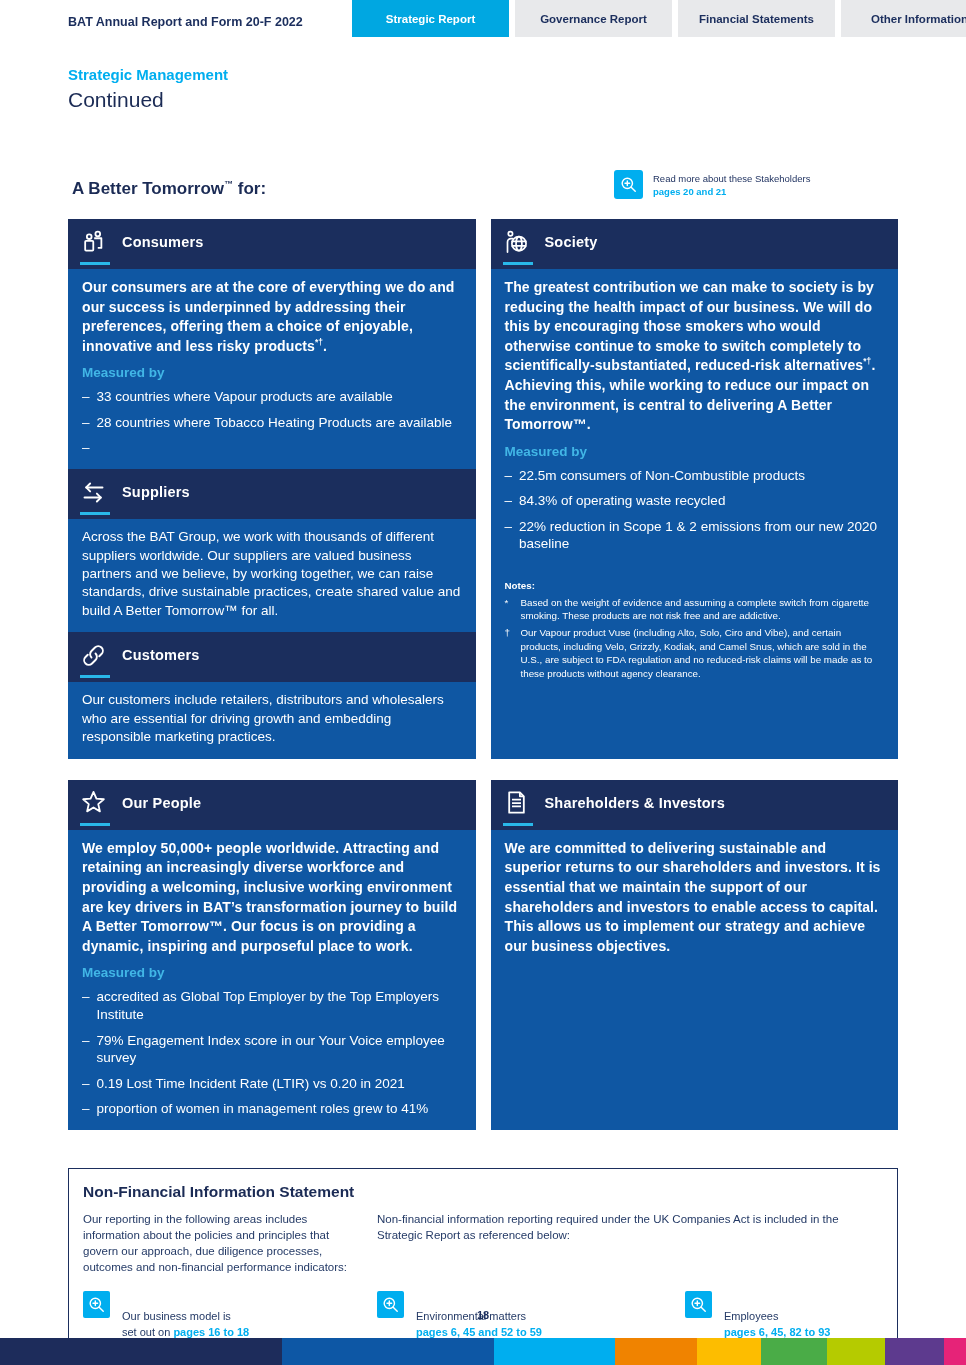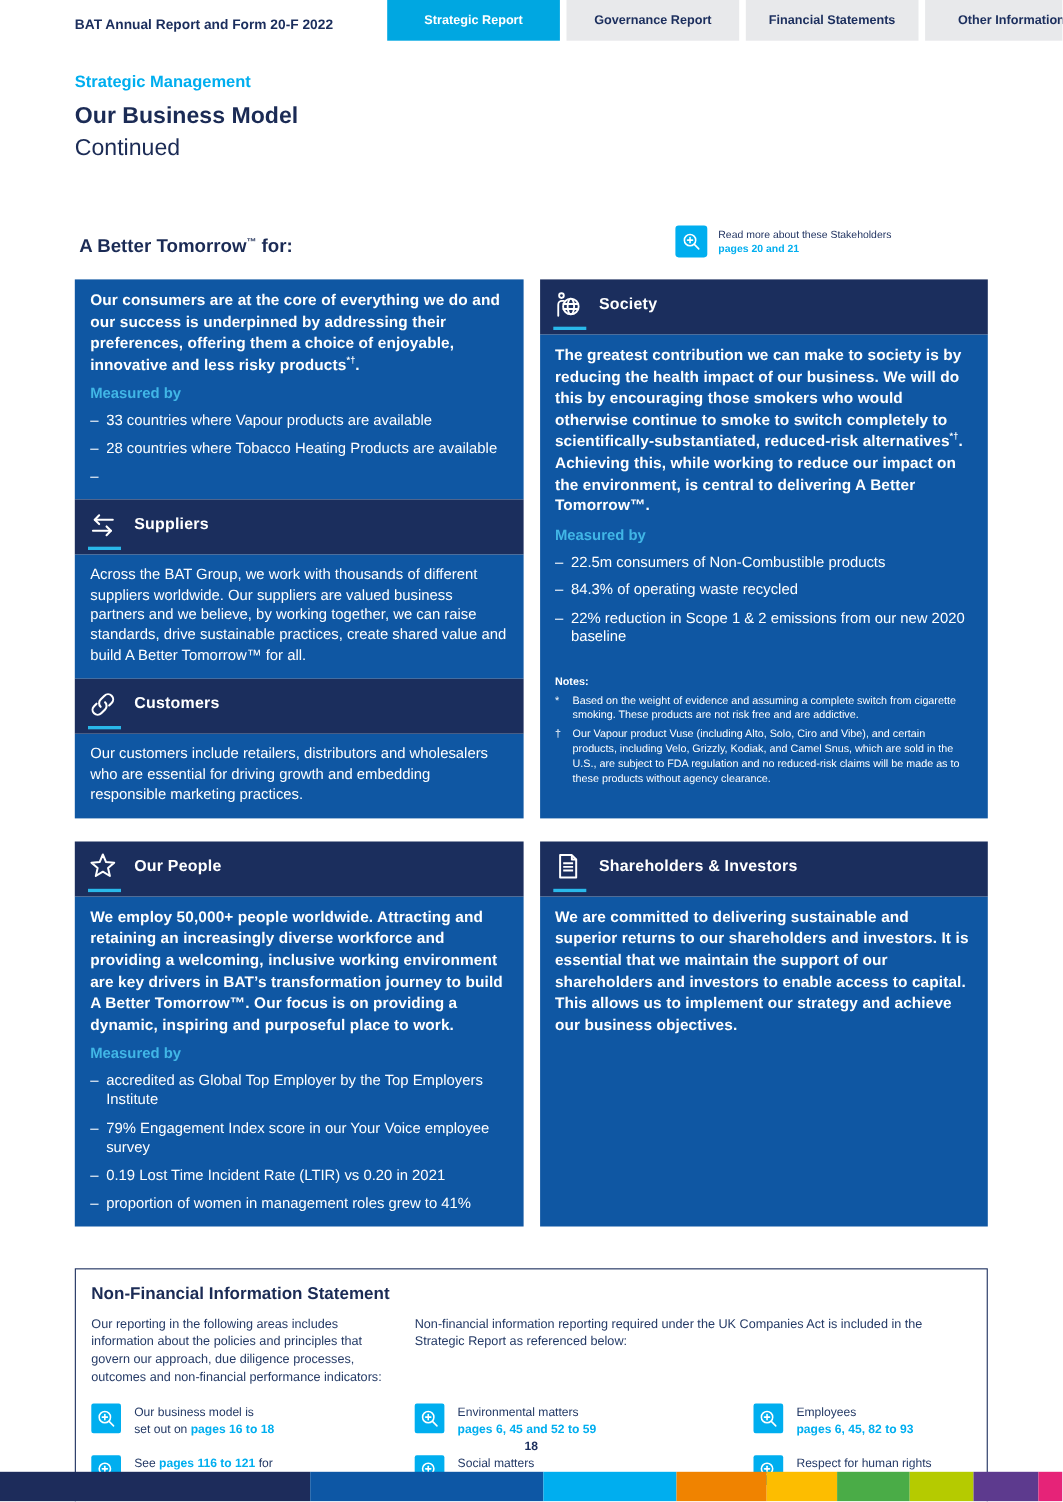--- a/index.html
+++ b/index.html
@@ -59,21 +59,21 @@
 
   
   .nfis{margin-top:38px;border:1px solid #1b2e5d;padding:14px 16px 8px 14px;background:#fff;}
   .nfis-title{font-size:15.5px;font-weight:700;color:#1b2b55;}
   .nfis-intros{display:grid;grid-template-columns:276px 1fr;column-gap:18px;margin-top:10px;
                font-size:11.5px;line-height:1.4;color:#243a66;}
   .nfis-cols{display:grid;grid-template-columns:276px 290px 1fr;column-gap:18px;margin-top:16px;}
   .nfis-item{display:flex;gap:12px;align-items:flex-start;margin-bottom:11px;min-height:36px;}
   .mag{flex:none;width:27px;height:27px;background:#00aeef;border-radius:2px;
        display:flex;align-items:center;justify-content:center;cursor:pointer;}
-  .itx{font-size:11px;line-height:1.4;color:#243a66;padding-top:1px;}
+  .itx{font-size:11px;line-height:1.4;color:#243a66;padding-top:1px;margin-top:17px;}
   .link{color:#00aeef;font-weight:700;cursor:pointer;}
 
   
   .pagenum{position:absolute;left:0;right:0;bottom:44px;text-align:center;
            font-size:11px;font-weight:700;color:#1b2e5d;}
   .stripe{position:absolute;left:0;right:0;bottom:0;height:27px;display:flex;}
   .sseg{height:100%;}
 
   svg{display:block;}
 </style>
@@ -86,21 +86,20 @@
   <div class="tabs">
       <div class="tab active">Strategic Report</div>
       <div class="tab">Governance Report</div>
       <div class="tab">Financial Statements</div>
       <div class="tab">Other Information</div>
     </div>
 
   <div class="content">
 
     <div class="eyebrow">Strategic Management</div>
-    <div class="h1">Our Business Model</div>
     <div class="sub">Continued</div>
 
     <div class="hero-row">
       <div class="h2"><span>A Better Tomorrow</span><sup>™</sup><span> for:</span></div>
       <div class="readmore">
         <span class="rm-icon">
           <svg width="19" height="19" viewBox="0 0 24 24" fill="none" stroke="#ffffff" stroke-width="1.8" stroke-linecap="round">
             <circle cx="10.5" cy="10.5" r="6.5"></circle>
               <line x1="15.4" y1="15.4" x2="20.5" y2="20.5"></line>
             <line x1="10.5" y1="7.6" x2="10.5" y2="13.4"></line>
@@ -111,20 +110,32 @@
           <span class="l1">Read more about these Stakeholders</span><br>
           <span class="l2">pages 20 and 21</span>
         </span>
       </div>
     </div>
 
     <div class="cards-row row1">
       <div class="ccol">
 
         <div class="card">
+          <div class="card-head">
+            <span class="ic-box">
+              <svg width="27" height="27" viewBox="0 0 24 24" fill="none" stroke="#ffffff" stroke-width="1.6" stroke-linejoin="round">
+                <circle cx="15.8" cy="4.4" r="2.1"></circle>
+                <path d="M12.6 8.2h6.4v8.6h-3.2"></path>
+                <circle cx="8.2" cy="6.8" r="2.1"></circle>
+                <rect x="4.6" y="10.6" width="7.2" height="8.6" rx="0.8"></rect>
+              </svg>
+            </span>
+            <span class="ic-underline"></span>
+            <span class="card-title">Consumers</span>
+          </div>
           <div class="card-body">
             <div class="para-b"><span>Our consumers are at the core of everything we do and our success is underpinned by addressing their preferences, offering them a choice of enjoyable, innovative and less risky products</span><sup>*†</sup><span>.</span></div>
             <div class="measured">Measured by</div>
             <ul class="bullets">
                 <li>
                   <span class="dash">–</span>
                   <span>33 countries where Vapour products are available</span>
                 </li>
                 <li>
                   <span class="dash">–</span>

